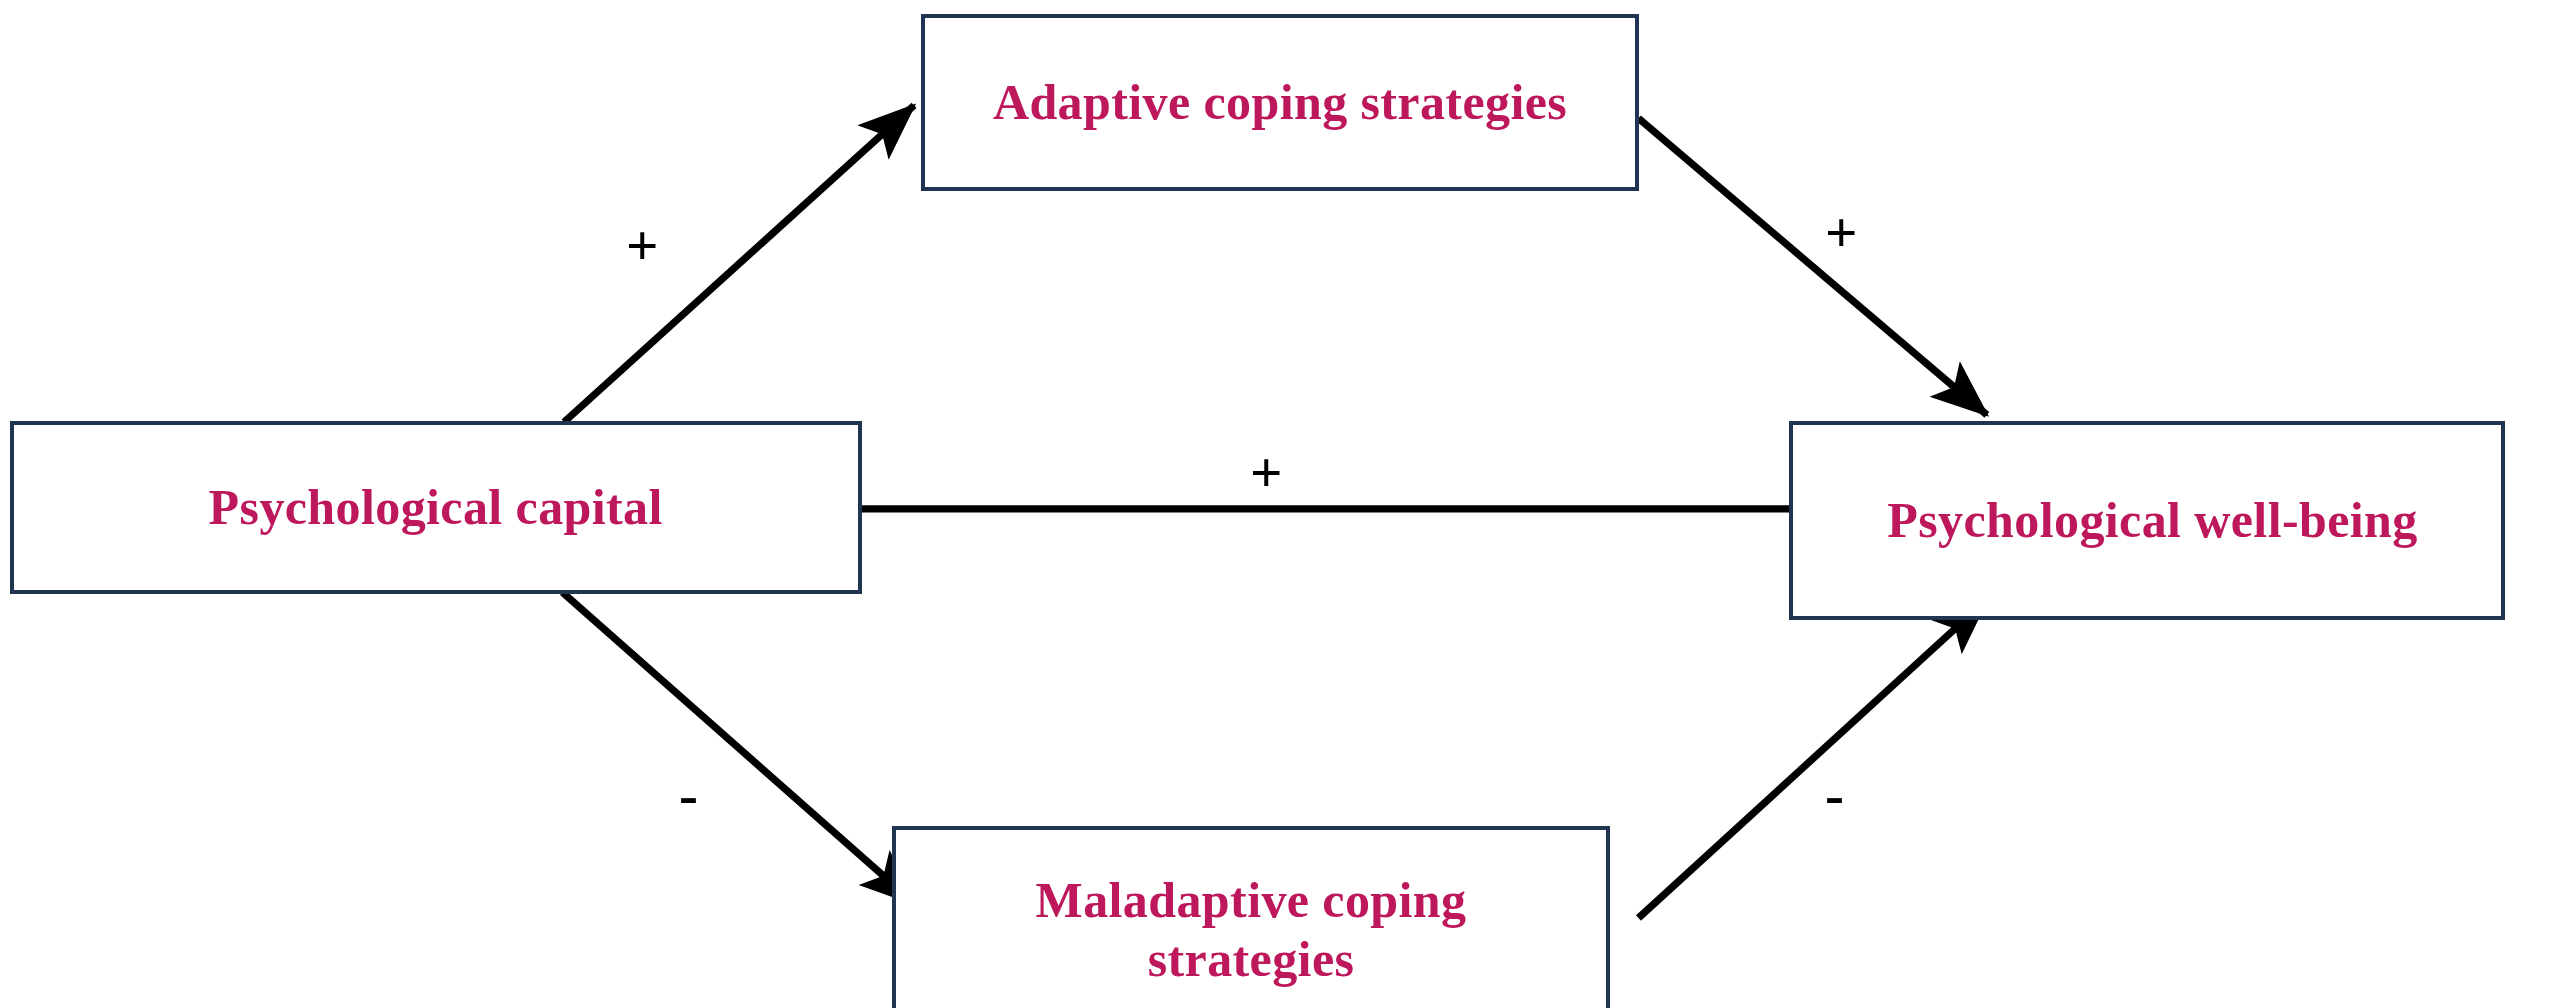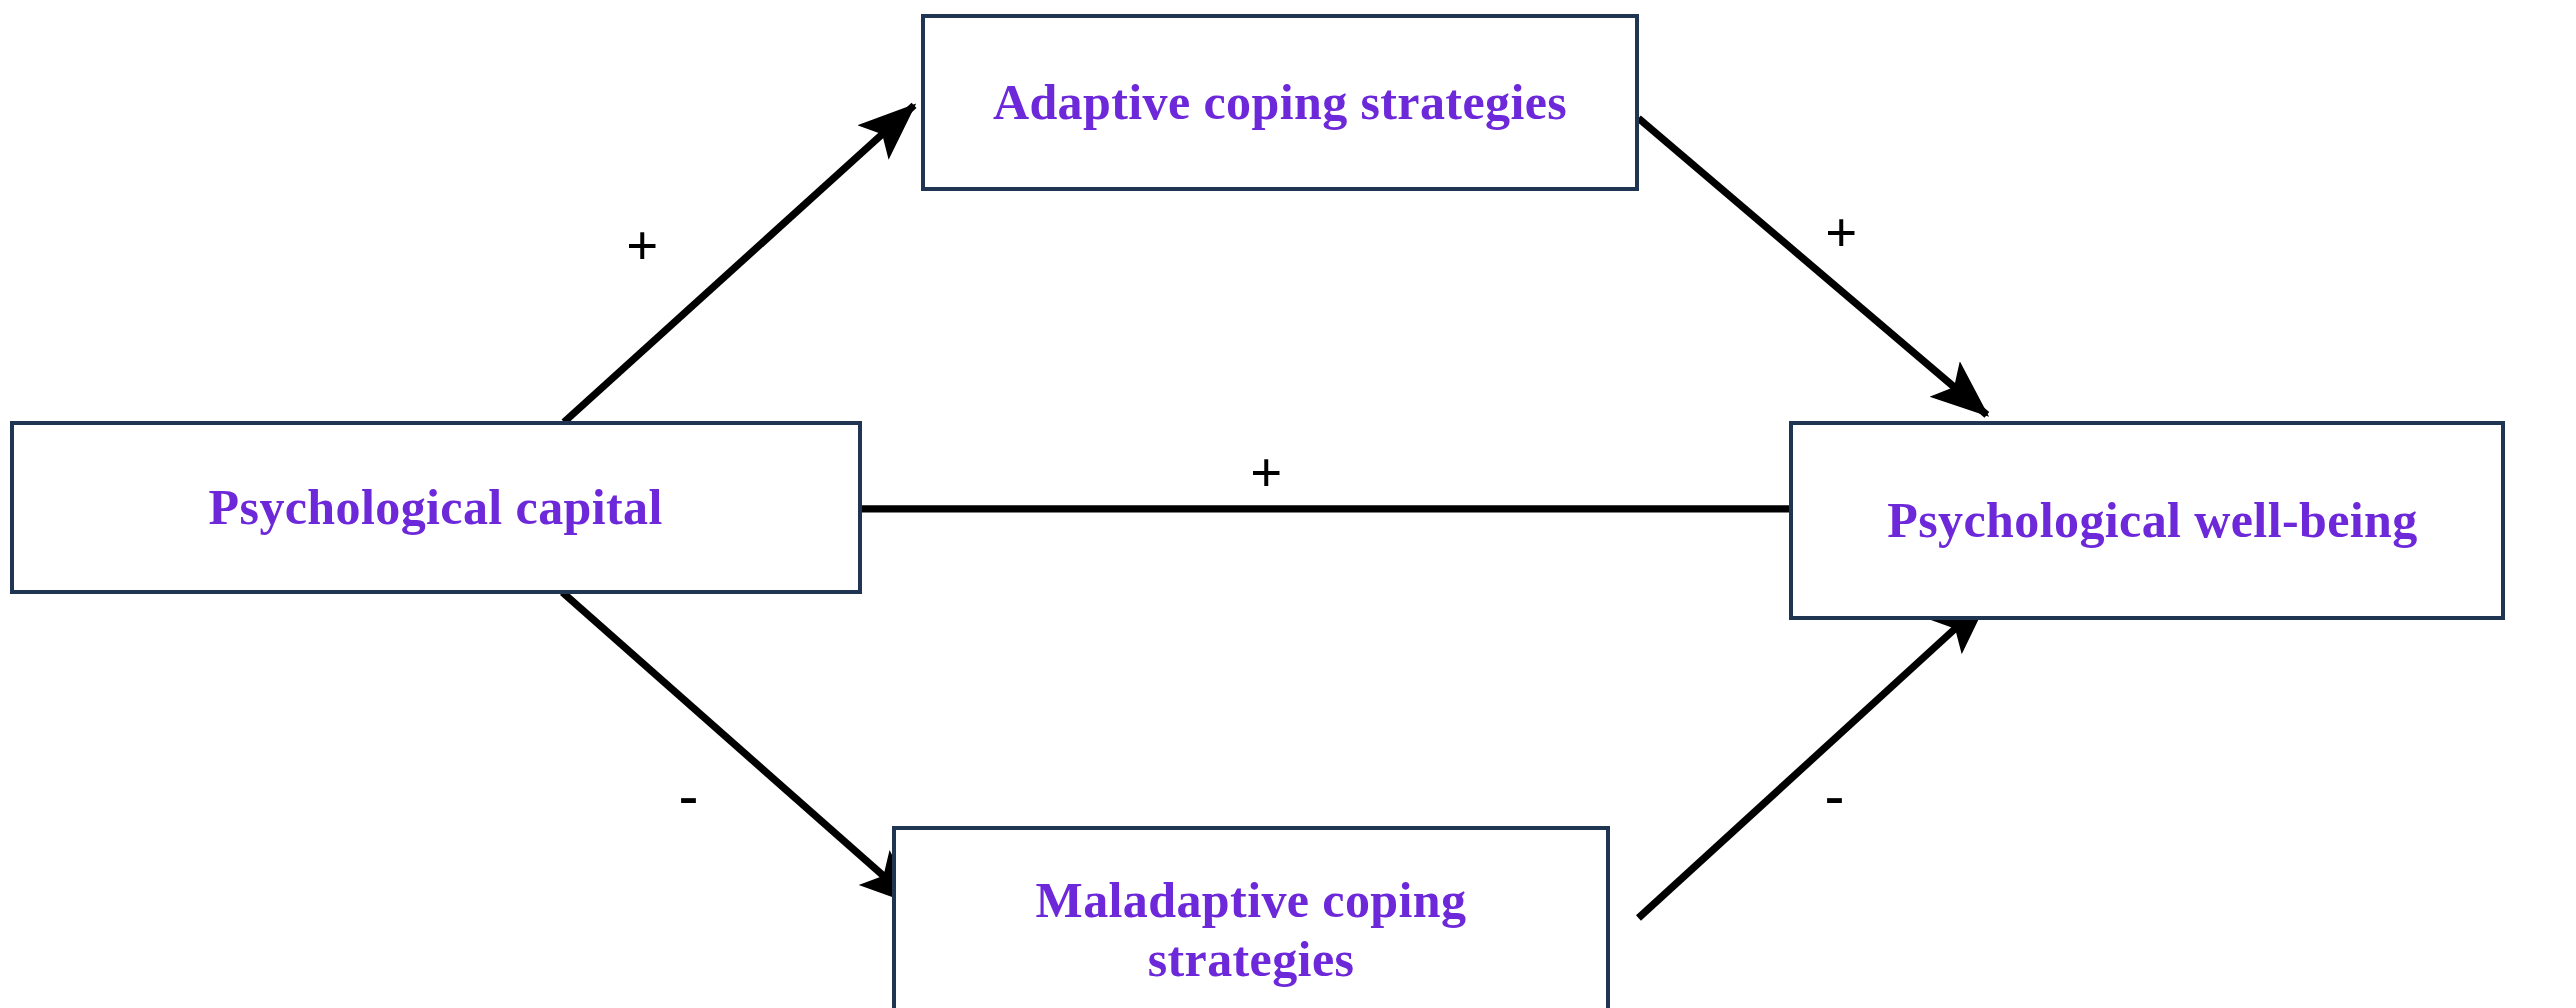--- a/index.html
+++ b/index.html
@@ -33,21 +33,21 @@
     align-items: center;
     justify-content: center;
     text-align: center;
     z-index: 2;
   }
   .node-label {
     font-family: "Liberation Serif", "DejaVu Serif", serif;
     font-weight: bold;
     font-size: 50px;
     line-height: 1.18;
-    color: #6d28d9;
+    color: #be185d;
     letter-spacing: 0.4px;
     padding: 0 19.4px;
     white-space: pre-line;
   }
   #node-psychological-capital {
     left: 9.7px;
     top: 421px;
     width: 852px;
     height: 173px;
   }

